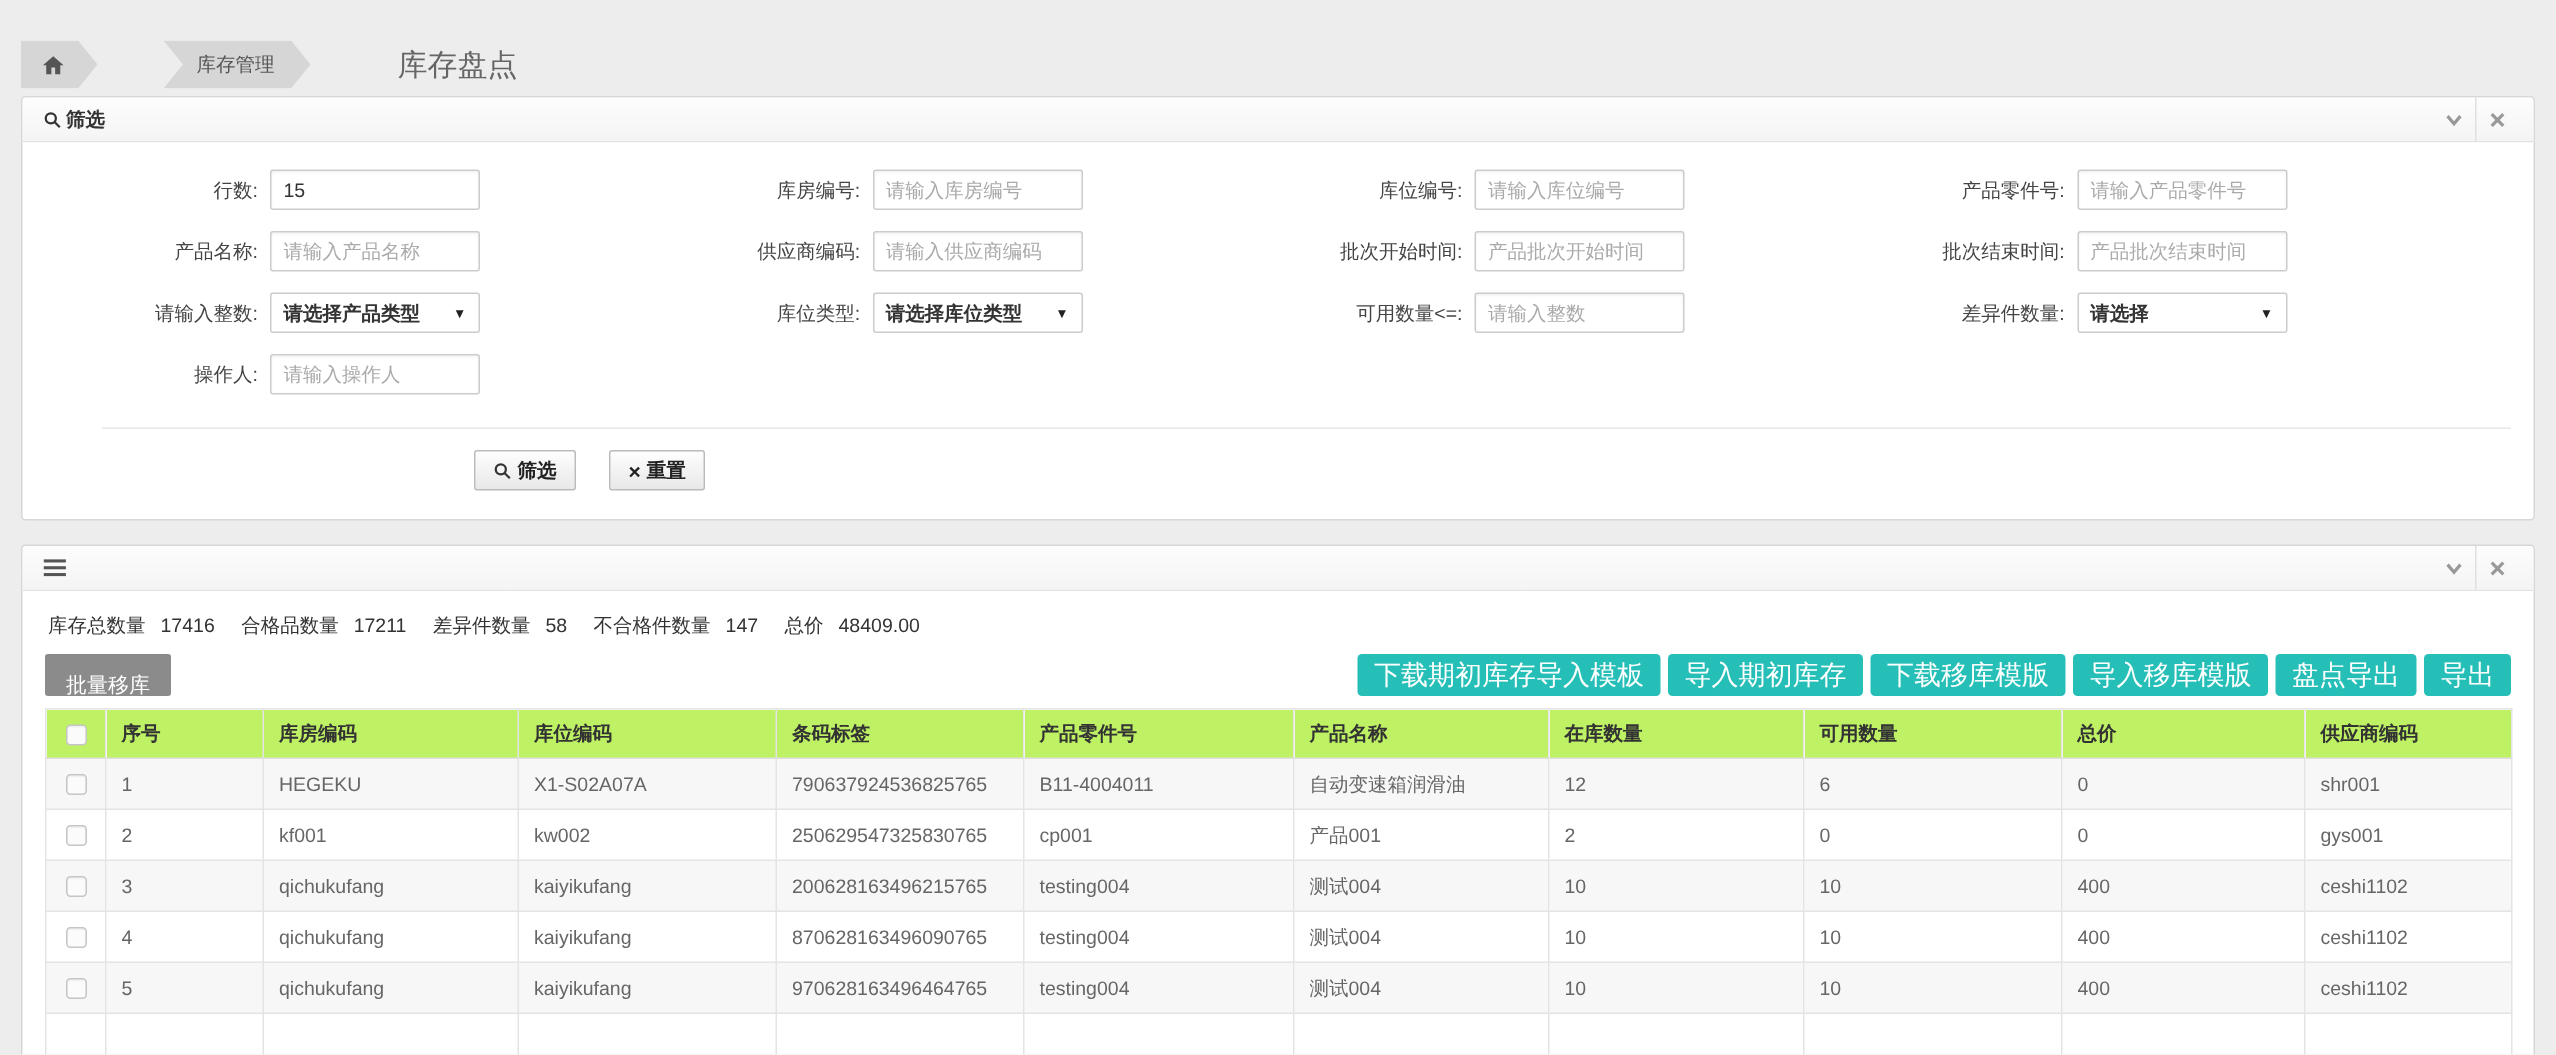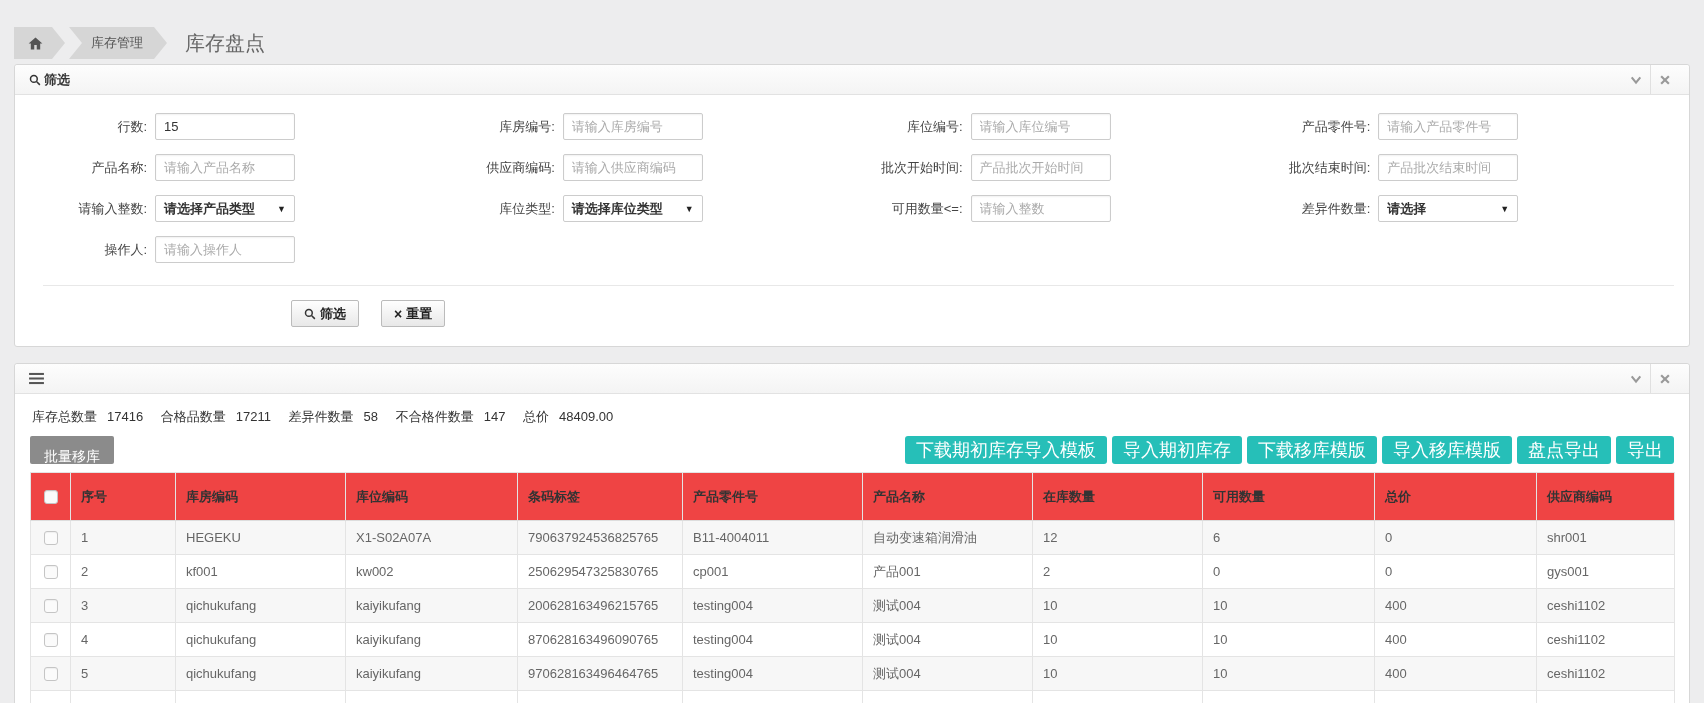--- a/index.html
+++ b/index.html
@@ -3,21 +3,21 @@
 <meta charset="utf-8">
 <style>
   * { box-sizing: border-box; margin: 0; padding: 0; }
   html, body {
     width: 1704px; height: 703px; overflow: hidden;
     background: #ededee;
     font-family: "Liberation Sans", "DejaVu Sans", sans-serif;
     font-size: 13px; color: #444;
   }
   
-  .topbar { padding: 22px 16px 0 14px; height: 64px; display: flex; align-items: center; }
+  .topbar { padding: 22px 16px 0 14px; height: 64px; display: flex; align-items: center; gap: 40px; }
   .crumb { position: relative; height: 32px; display: inline-flex; align-items: center;
            background: #d6d6d6; color: #555; padding: 0 16px 0 14px; margin-right: 4px; }
   .crumb.home { clip-path: polygon(0 0, calc(100% - 13px) 0, 100% 50%, calc(100% - 13px) 100%, 0 100%); padding-right: 22px; }
   .crumb.section { clip-path: polygon(0 0, calc(100% - 13px) 0, 100% 50%, calc(100% - 13px) 100%, 0 100%, 13px 50%); padding: 0 24px 0 22px; }
   .page-title { font-size: 20px; color: #666; margin-left: 14px; font-weight: 400; }
   .home-svg { width: 15px; height: 15px; fill: #555; }
 
   
   .panel { background: #fff; border: 1px solid #d7d7d7; border-radius: 3px; margin: 0 14px 16px 14px; }
   .panel-header {
@@ -27,21 +27,21 @@
   }
   .panel-header .ph-title { font-weight: bold; color: #333; display: flex; align-items: center; gap: 3px; }
   .ph-tools { margin-left: auto; display: flex; align-items: center; height: 100%; }
   .ph-tools .tool { padding: 0 8px; height: 100%; display: flex; align-items: center; color: #9a9a9a; cursor: pointer; }
   .ph-tools .sep { width: 1px; height: 100%; background: #e0e0e0; }
   .icon-svg { width: 12px; height: 12px; stroke: #999; stroke-width: 2.5; fill: none; }
   .search-svg { width: 12px; height: 12px; stroke: #333; stroke-width: 2; fill: none; }
   .bars-svg { width: 15px; height: 13px; fill: #555; }
 
   
-  .filter-body { padding: 18px 15px 15px 28px; }
+  .filter-body { padding: 18px 15px 15px 17px; margin-left: 36px; }
   .filter-grid { display: grid; grid-template-columns: repeat(4, 1fr); row-gap: 14px; }
   .field { display: flex; align-items: center; }
   .field label { width: 112px; text-align: right; padding-right: 8px; color: #444; flex: 0 0 112px; }
   .field input[type=text] {
     width: 140px; height: 27px; border: 1px solid #ccc; border-radius: 2px;
     padding: 0 8px; font-size: 13px; color: #333; outline: none;
     box-shadow: inset 0 1px 2px rgba(0,0,0,.06);
     font-family: inherit;
   }
   .field input::placeholder { color: #aaa; }
@@ -74,21 +74,21 @@
     background: #26bfb8; color: #fff; border: none; border-radius: 3px;
     height: 28px; padding: 0 11px; font-size: 18px; cursor: pointer; font-family: inherit;
   }
 
   
   table.inv { width: 100%; border-collapse: collapse; table-layout: fixed; border: 1px solid #ddd; }
   table.inv th, table.inv td {
     border: 1px solid #e4e4e4; padding: 0 10px; height: 34px; text-align: left;
     overflow: hidden; white-space: nowrap; font-weight: normal;
   }
-  table.inv th { color: #333; font-weight: bold; height: 48px; background: #ef4444; border-bottom: 1px solid #ddd; }
+  table.inv th { color: #333; font-weight: bold; height: 33px; background: #bef264; border-bottom: 1px solid #ddd; }
   table.inv td { color: #666; }
   table.inv tr.odd td { background: #f7f7f7; }
   .cb { display: inline-block; width: 14px; height: 14px; border: 1px solid #c5c5c5; border-radius: 3px;
         background: #fbfbfb; vertical-align: middle; cursor: pointer; box-shadow: inset 0 1px 1px rgba(0,0,0,.05); }
   .cb-cell { text-align: center !important; padding: 0 !important; }
 </style>
 </head>
 <body>
 
 <div class="topbar">

